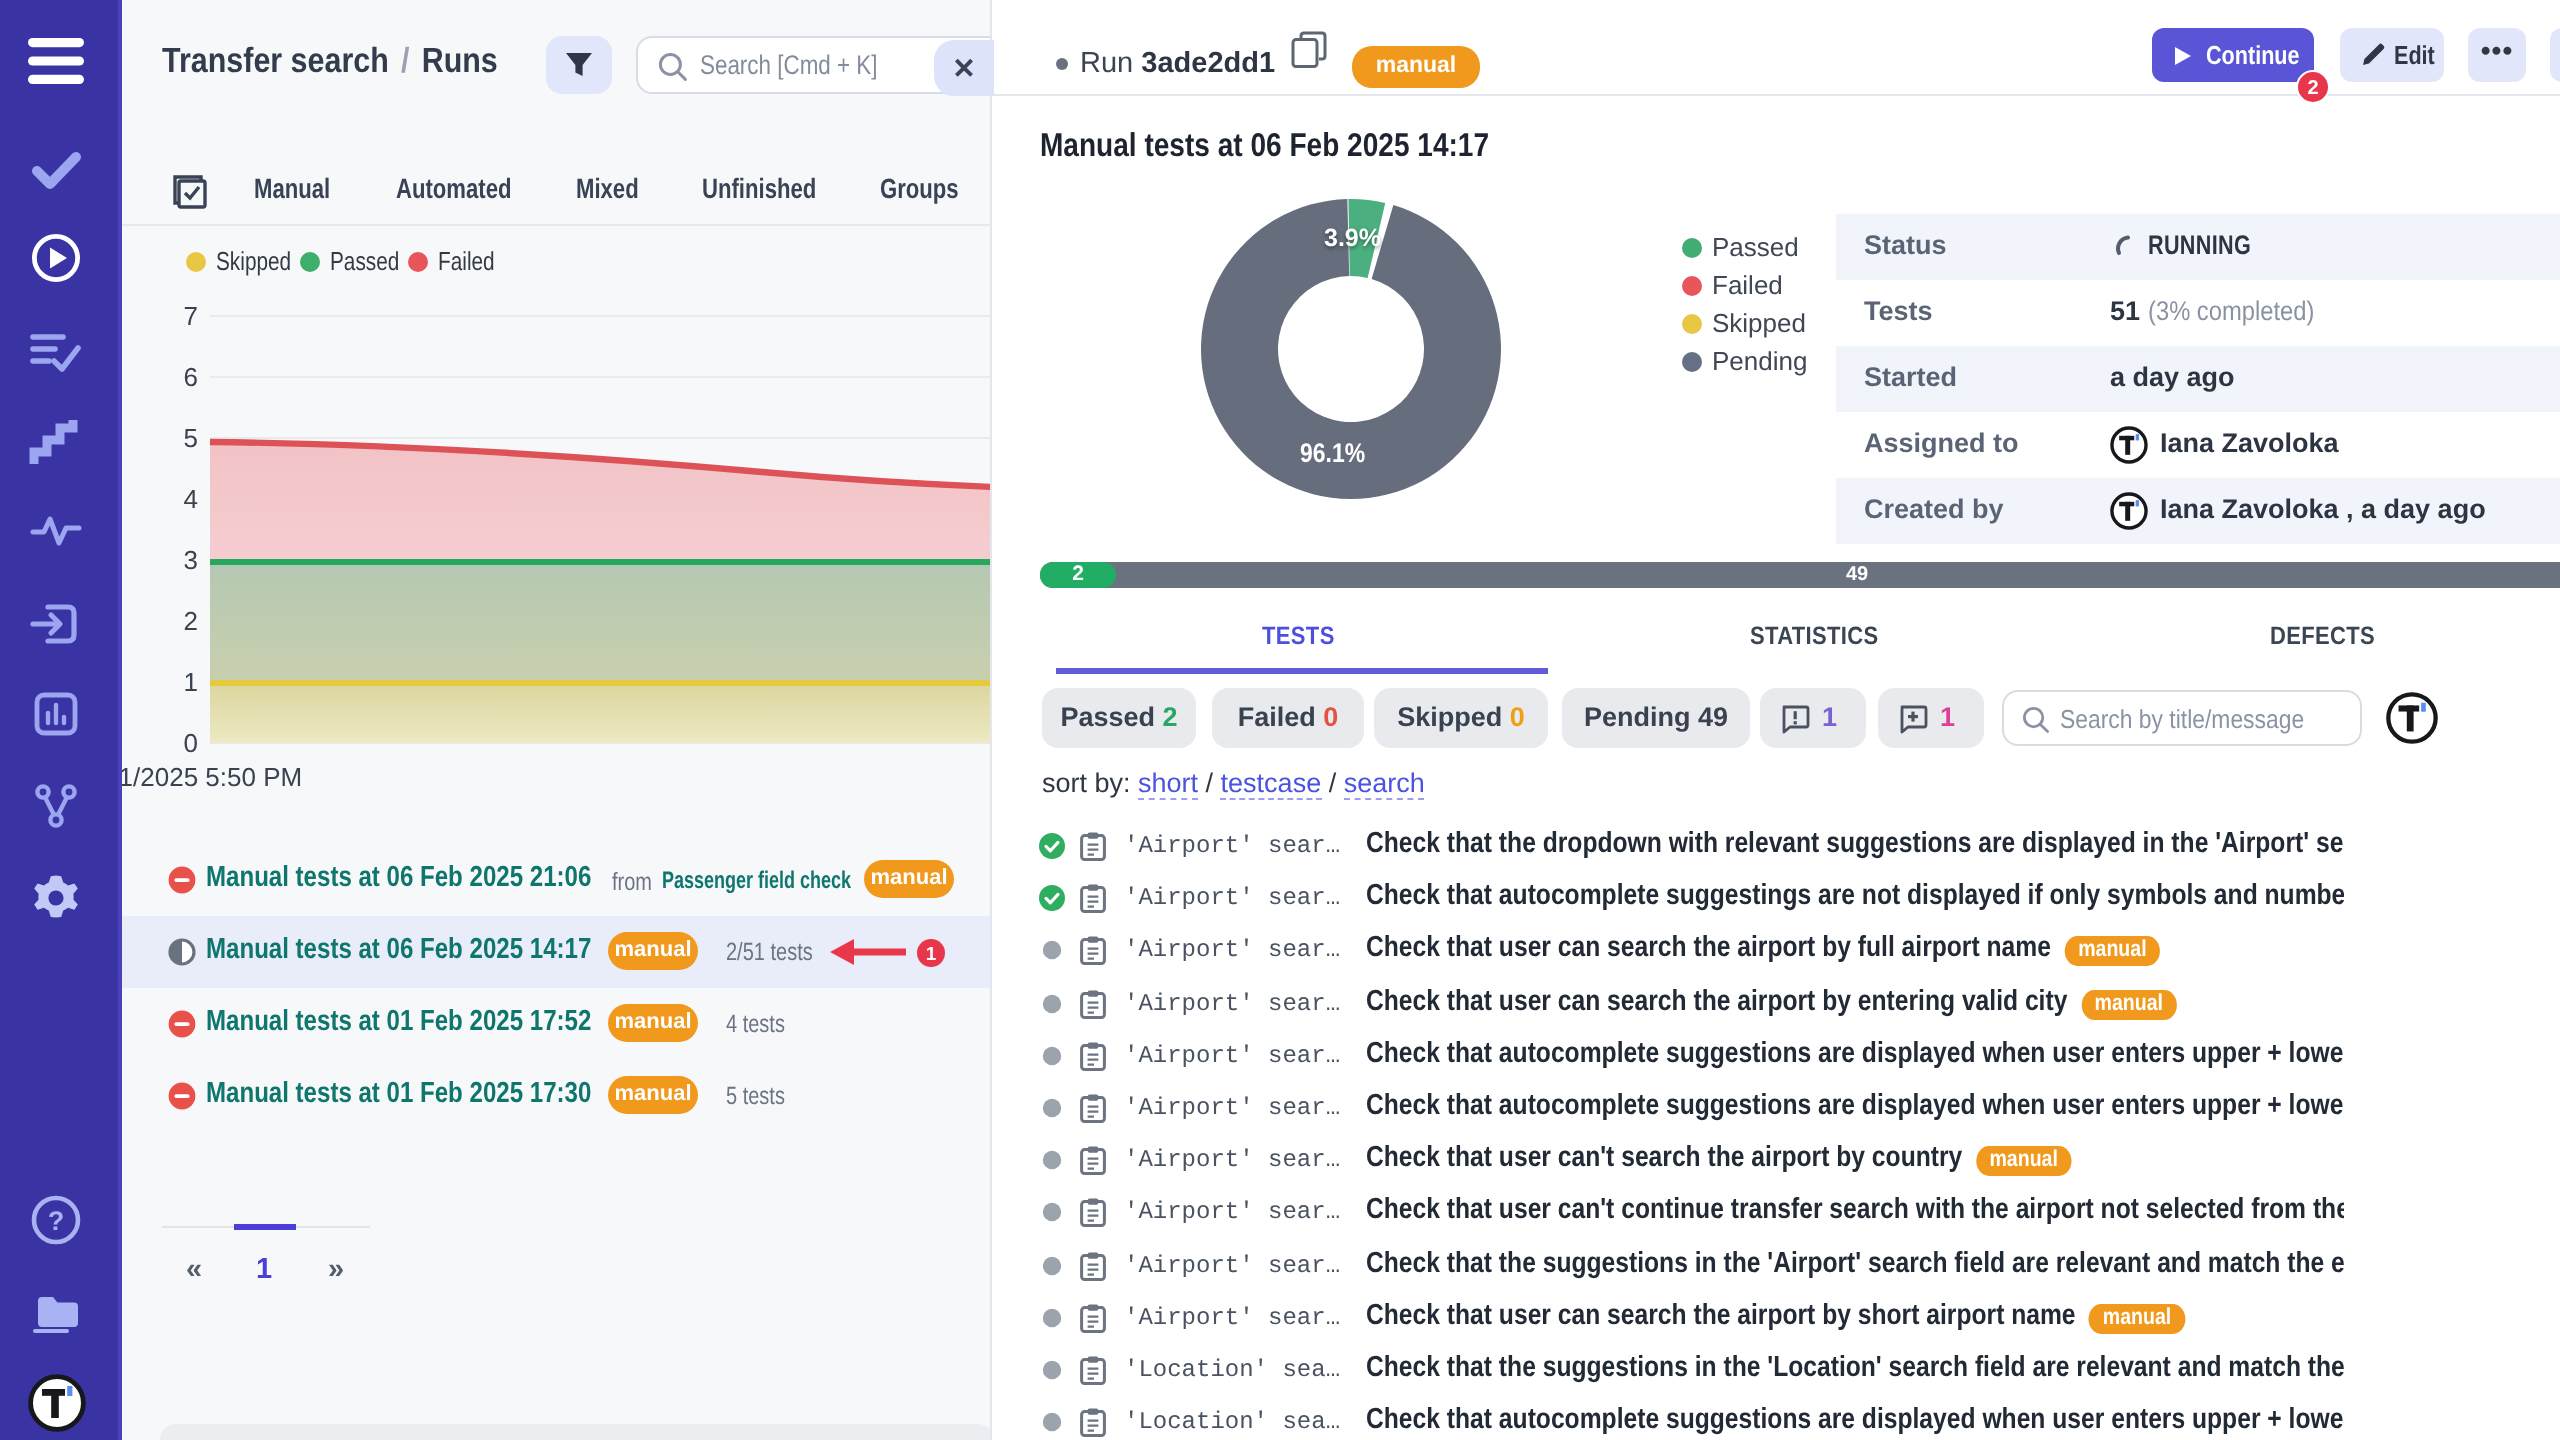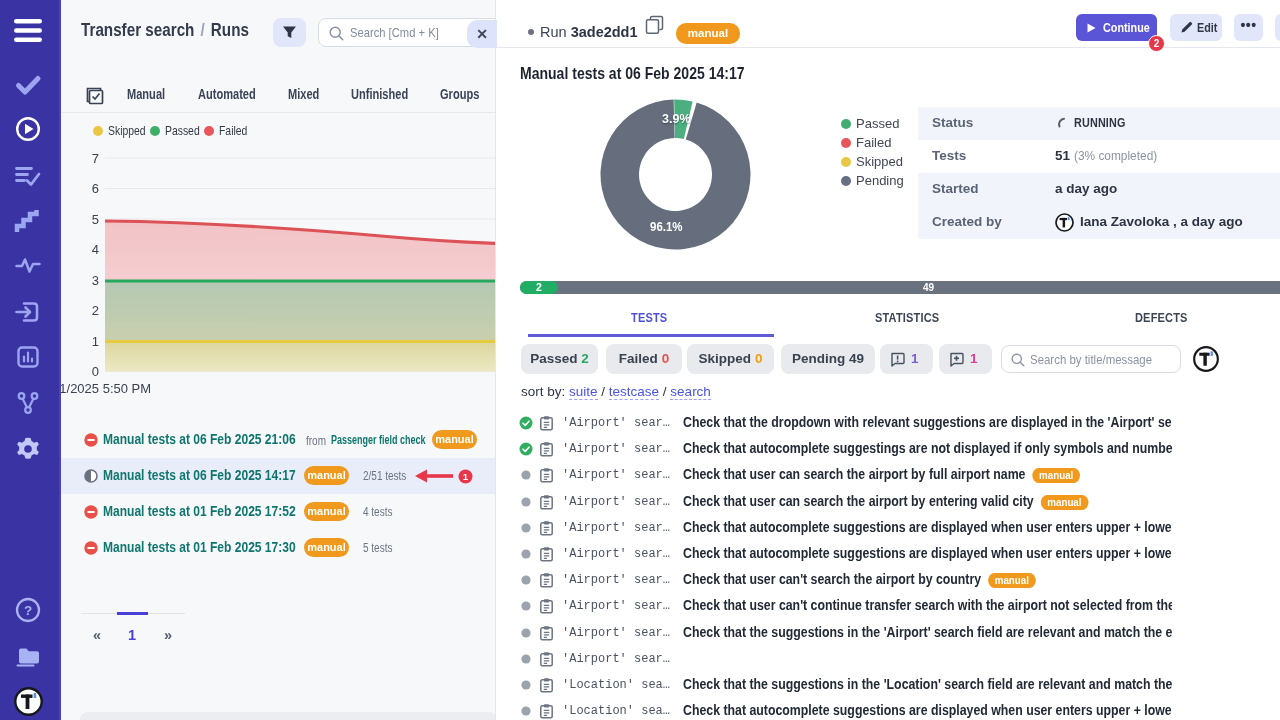--- a/index.html
+++ b/index.html
@@ -321,20 +321,30 @@
       <span class="val" style="left:156px;letter-spacing:0.2px;transform:scaleX(0.8);transform-origin:0 50%">RUNNING</span>
       </div>
     <div class="irow">
         <span class="lbl">Tests</span>
         <span class="val">51 <span class="grey"><span class="cx" style="transform:scaleX(0.88)">(3% completed)</span></span></span>
       </div>
     <div class="irow odd">
         <span class="lbl">Started</span>
         <span class="val">a day ago</span>
       </div>
+    <div class="irow">
+        <span class="lbl">Assigned to</span>
+      <svg style="position:absolute;left:137px;top:7px" width="19" height="19" viewBox="0 0 29 29">
+          <circle cx="14.5" cy="14.5" r="13" fill="#fff" stroke="#17181c" stroke-width="2.6"></circle>
+          <rect x="7" y="7.5" width="11.5" height="3.4" fill="#17181c"></rect>
+          <rect x="11.6" y="7.5" width="3.8" height="14.5" fill="#17181c"></rect>
+          <rect x="19.6" y="6.2" width="2.6" height="4.8" fill="#5a8df0"></rect>
+        </svg>
+      <span class="val" style="left:162px">Iana Zavoloka</span>
+      </div>
     <div class="irow odd">
         <span class="lbl">Created by</span>
       <svg style="position:absolute;left:137px;top:7px" width="19" height="19" viewBox="0 0 29 29">
           <circle cx="14.5" cy="14.5" r="13" fill="#fff" stroke="#17181c" stroke-width="2.6"></circle>
           <rect x="7" y="7.5" width="11.5" height="3.4" fill="#17181c"></rect>
           <rect x="11.6" y="7.5" width="3.8" height="14.5" fill="#17181c"></rect>
           <rect x="19.6" y="6.2" width="2.6" height="4.8" fill="#5a8df0"></rect>
         </svg>
       <span class="val" style="left:162px">Iana Zavoloka , a day ago</span>
       </div>
@@ -379,21 +389,21 @@
     </svg>
     <span class="ph">Search by title/message</span>
   </div>
   <svg style="position:absolute;left:696px;top:346px" width="26" height="26" viewBox="0 0 29 29">
       <circle cx="14.5" cy="14.5" r="13.2" fill="#fff" stroke="#17181c" stroke-width="2.4"></circle>
       <rect x="7" y="7.5" width="11.5" height="3.4" fill="#17181c"></rect>
       <rect x="11.6" y="7.5" width="3.8" height="14.5" fill="#17181c"></rect>
       <rect x="19.6" y="6" width="2.6" height="5" fill="#5a8df0"></rect>
     </svg>
 
-  <div class="sortrow">sort by: <span class="slink">suite</span> / <span class="slink">testcase</span> / <span class="slink">search</span></div>
+  <div class="sortrow">sort by: <span class="slink">short</span> / <span class="slink">testcase</span> / <span class="slink">search</span></div>
 
   <div id="testlist">
       <div class="trow" style="top:410px">
     <span class="stic"><svg width="14" height="14" viewBox="0 0 14 14">
             <circle cx="7" cy="7" r="6.5" fill="#2fae60"></circle>
             <path d="M4 7.2 L6.2 9.4 L10 5.2" stroke="#fff" stroke-width="1.6" fill="none" stroke-linecap="round" stroke-linejoin="round"></path>
           </svg></span>
         <span class="clip"><svg width="15" height="16" viewBox="0 0 15 16">
             <rect x="1.8" y="2.8" width="11.4" height="12" rx="1.5" fill="none" stroke="#6b7480" stroke-width="1.5"></rect>
             <rect x="4.8" y="1.2" width="5.4" height="3.2" rx="1" fill="#6b7480"></rect>
@@ -502,20 +512,21 @@
       <div class="trow" style="top:645.8px">
     <span class="stic"><svg width="14" height="14" viewBox="0 0 14 14">
             <circle cx="7" cy="7" r="4.6" fill="#9ba3ad"></circle>
           </svg></span>
         <span class="clip"><svg width="15" height="16" viewBox="0 0 15 16">
             <rect x="1.8" y="2.8" width="11.4" height="12" rx="1.5" fill="none" stroke="#6b7480" stroke-width="1.5"></rect>
             <rect x="4.8" y="1.2" width="5.4" height="3.2" rx="1" fill="#6b7480"></rect>
             <path d="M4.8 7.3 h5.4 M4.8 9.8 h5.4 M4.8 12.3 h3.2" stroke="#6b7480" stroke-width="1.2"></path>
           </svg></span>
     <span class="mono">'Airport' sear…</span>
+    <span class="ttl"><span class="cx85">Check that user can search the airport by short airport name<span class="tbadge">manual</span></span></span>
       </div>
       <div class="trow" style="top:672px">
     <span class="stic"><svg width="14" height="14" viewBox="0 0 14 14">
             <circle cx="7" cy="7" r="4.6" fill="#9ba3ad"></circle>
           </svg></span>
         <span class="clip"><svg width="15" height="16" viewBox="0 0 15 16">
             <rect x="1.8" y="2.8" width="11.4" height="12" rx="1.5" fill="none" stroke="#6b7480" stroke-width="1.5"></rect>
             <rect x="4.8" y="1.2" width="5.4" height="3.2" rx="1" fill="#6b7480"></rect>
             <path d="M4.8 7.3 h5.4 M4.8 9.8 h5.4 M4.8 12.3 h3.2" stroke="#6b7480" stroke-width="1.2"></path>
           </svg></span>

